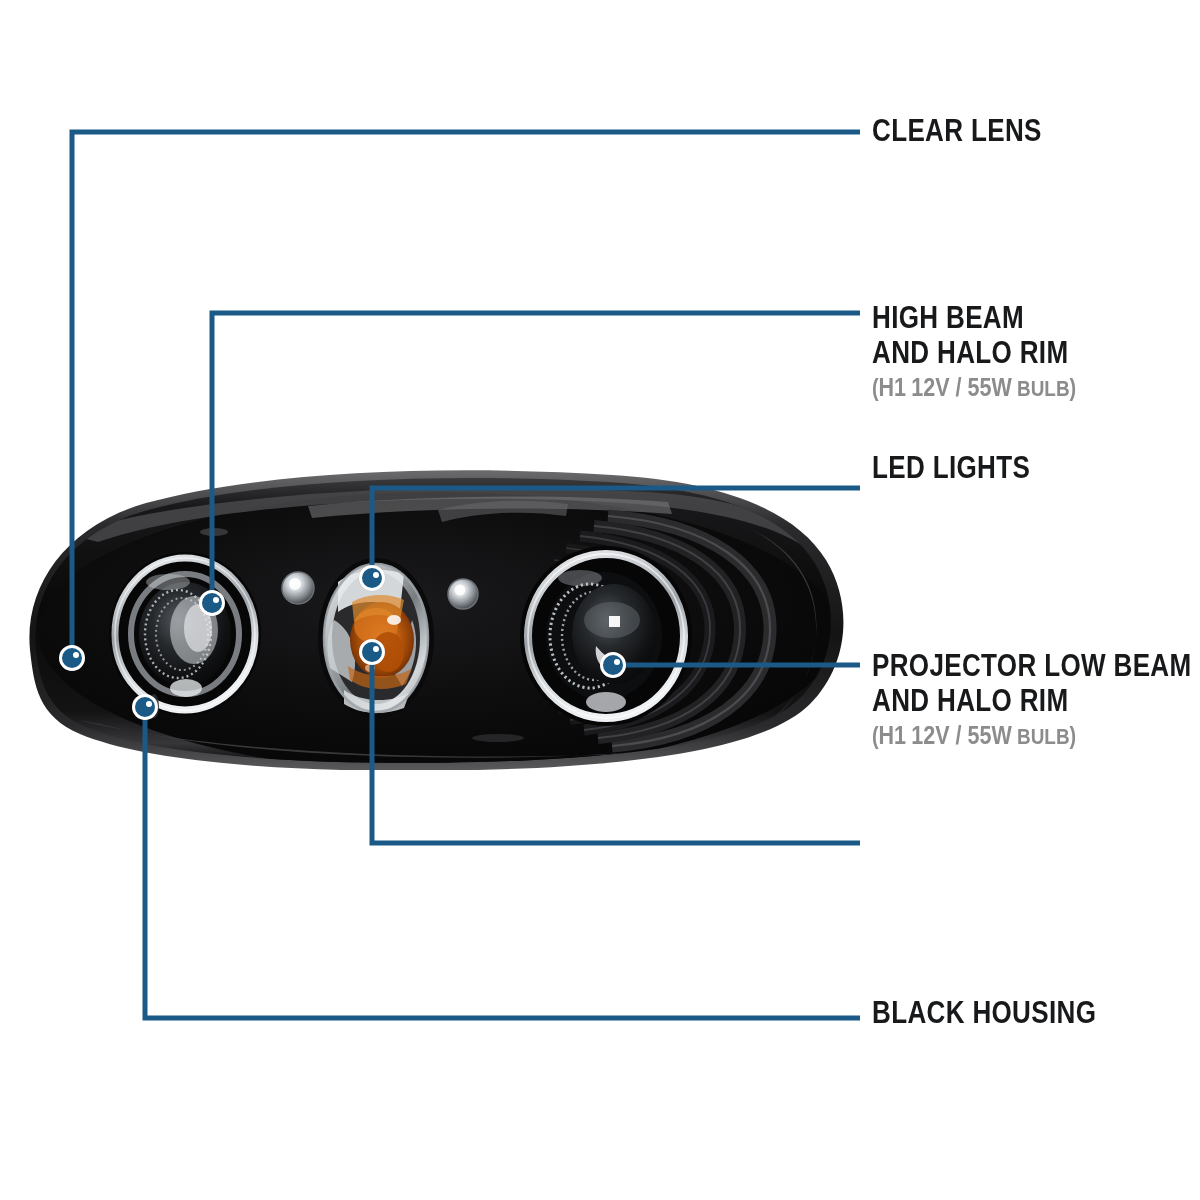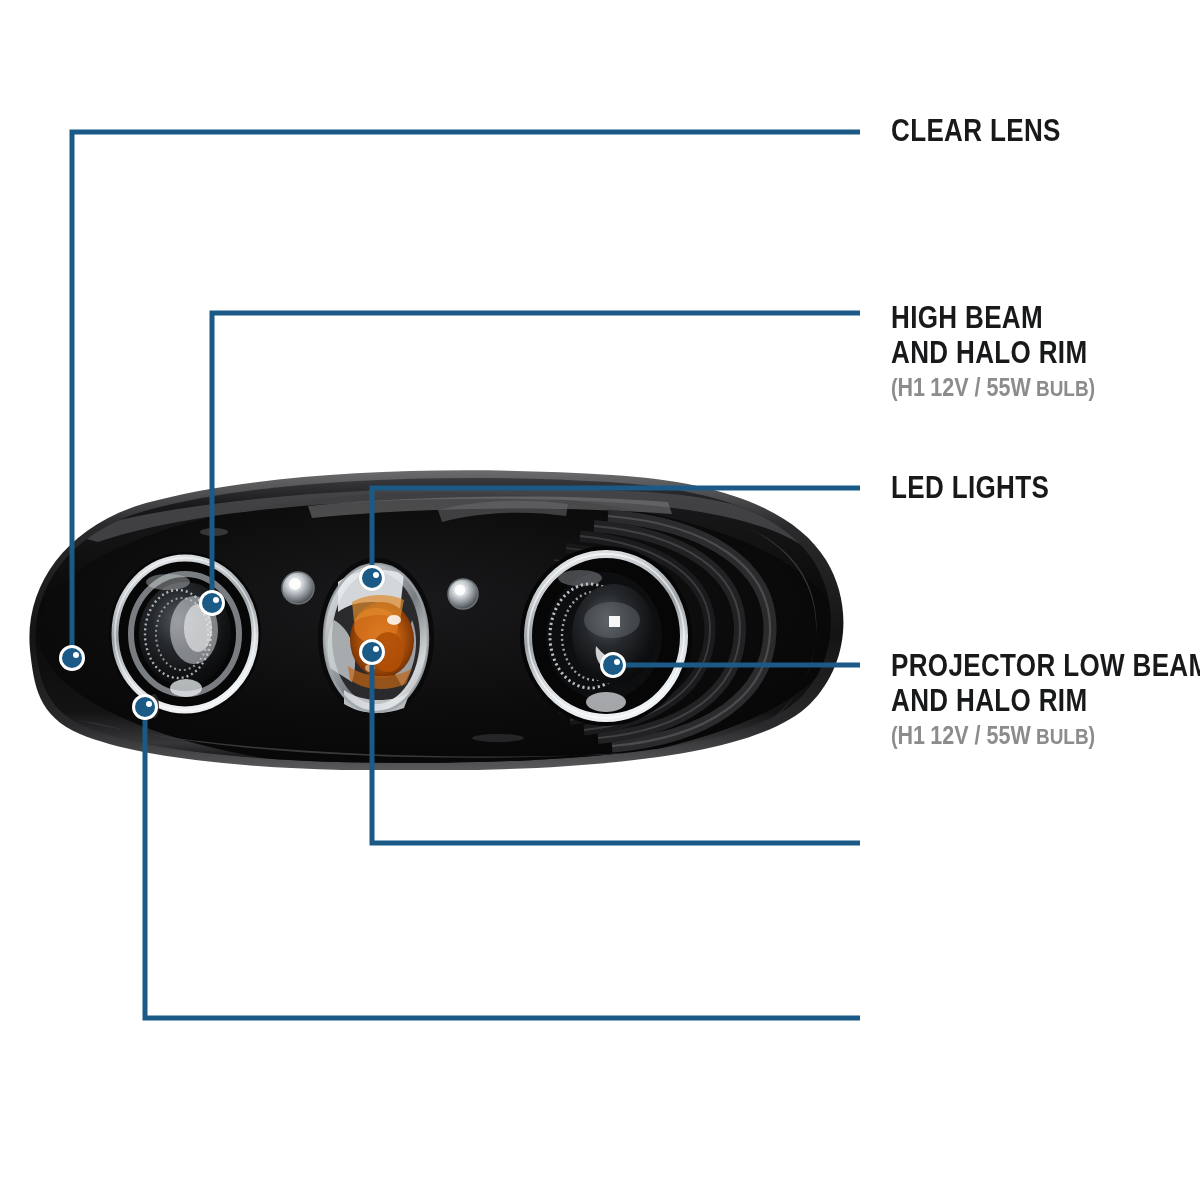--- a/index.html
+++ b/index.html
@@ -5,21 +5,21 @@
   * { box-sizing: border-box; margin: 0; padding: 0; }
   html, body {
     width: 1200px; height: 1200px;
     background: #ffffff;
     font-family: "Liberation Sans", sans-serif;
     overflow: hidden;
   }
   #stage { position: relative; width: 1200px; height: 1200px; background: #fff; }
 
   
-  .callout { position: absolute; margin-left: 19px; }
+  .callout { position: absolute; }
   .callout .title {
     font-family: "Liberation Sans Narrow", "Liberation Sans", sans-serif;
     font-weight: 700;
     font-size: 31px;
     line-height: 35px;
     letter-spacing: .4px;
     color: #18191b;
     transform: scaleX(.84);
     transform-origin: left center;
     white-space: nowrap;
@@ -269,27 +269,30 @@
   </div>
 
   <div class="callout" style="left:872px; top:300px;">
     <div class="title">HIGH BEAM</div>
     <div class="title">AND HALO RIM</div>
     <div class="sub">
       <span class="paren">(</span><span class="big">H1</span>&nbsp;<span class="big">12V / 55W</span>&nbsp;<span>BULB</span><span class="paren">)</span>
     </div>
   </div>
 
-  <div class="callout" style="left:872px; top:470px;">
+  <div class="callout" style="left:872px; top:450px;">
     <div class="title">LED LIGHTS</div>
   </div>
 
   <div class="callout" style="left:872px; top:648px;">
     <div class="title">PROJECTOR LOW BEAM</div>
     <div class="title">AND HALO RIM</div>
     <div class="sub">
       <span class="paren">(</span><span class="big">H1</span>&nbsp;<span class="big">12V / 55W</span>&nbsp;<span>BULB</span><span class="paren">)</span>
     </div>
   </div>
 
 
+  <div class="callout" style="left:872px; top:995px;">
+    <div class="title">BLACK HOUSING</div>
+  </div>
 
 </div>
 
 </body></html>

